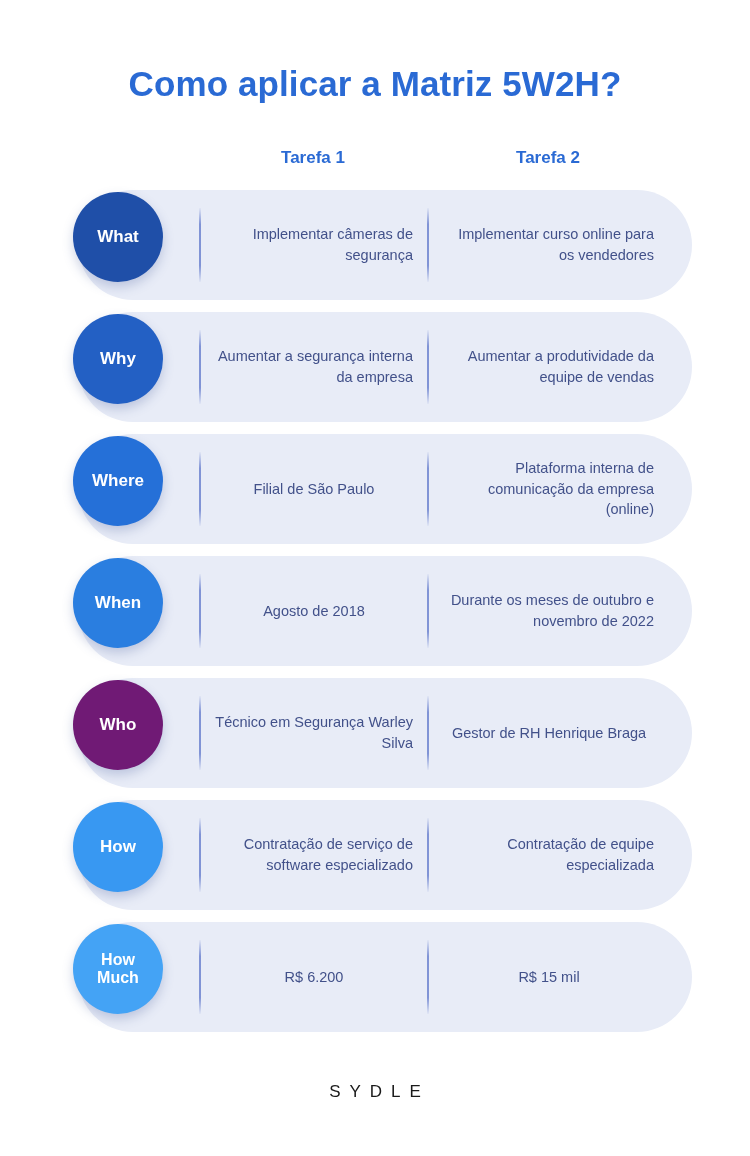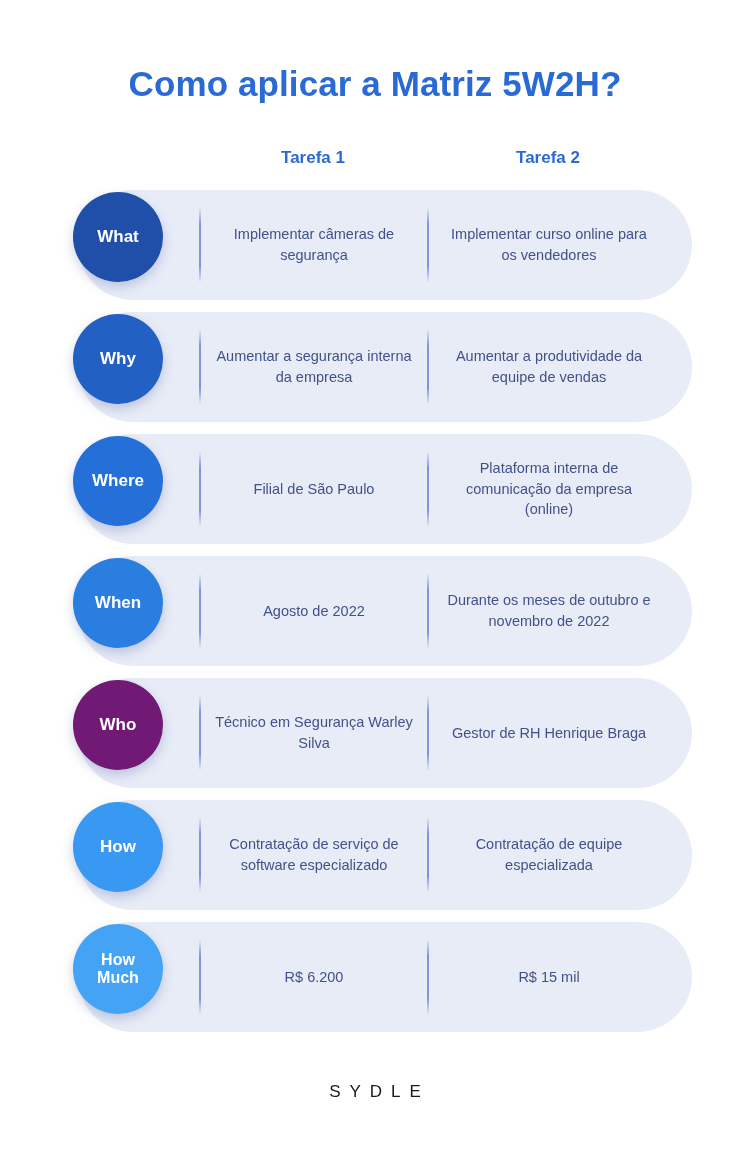--- a/index.html
+++ b/index.html
@@ -114,21 +114,21 @@
   .divider.d1 { left: 199px; }
   .divider.d2 { left: 427px; }
 
   .cell {
     position: absolute;
     top: 0;
     height: 110px;
     display: flex;
     align-items: center;
     justify-content: center;
-    text-align: center;
+    text-align: right;
     font-size: 14.5px;
     line-height: 1.42;
     color: #42518a;
     padding: 0 8px;
     box-sizing: border-box;
     z-index: 2;
   }
   .cell.c1 { left: 207px; width: 214px; }
   .cell.c2 { left: 436px; width: 226px; }
 
@@ -181,21 +181,21 @@
         <div class="divider d1"></div>
         <div class="divider d2"></div>
         <div class="cell c1">Filial de São Paulo</div>
         <div class="cell c2">Plataforma interna de comunicação da empresa (online)</div>
       </div>
       <div class="row">
         <div class="pill"></div>
         <div class="badge" style="background: rgb(42, 126, 224);">When</div>
         <div class="divider d1"></div>
         <div class="divider d2"></div>
-        <div class="cell c1">Agosto de 2022</div>
+        <div class="cell c1">Agosto de 2018</div>
         <div class="cell c2">Durante os meses de outubro e novembro de 2022</div>
       </div>
       <div class="row">
         <div class="pill"></div>
         <div class="badge" style="background: #701a75;">Who</div>
         <div class="divider d1"></div>
         <div class="divider d2"></div>
         <div class="cell c1">Técnico em Segurança Warley Silva</div>
         <div class="cell c2">Gestor de RH Henrique Braga</div>
       </div>

